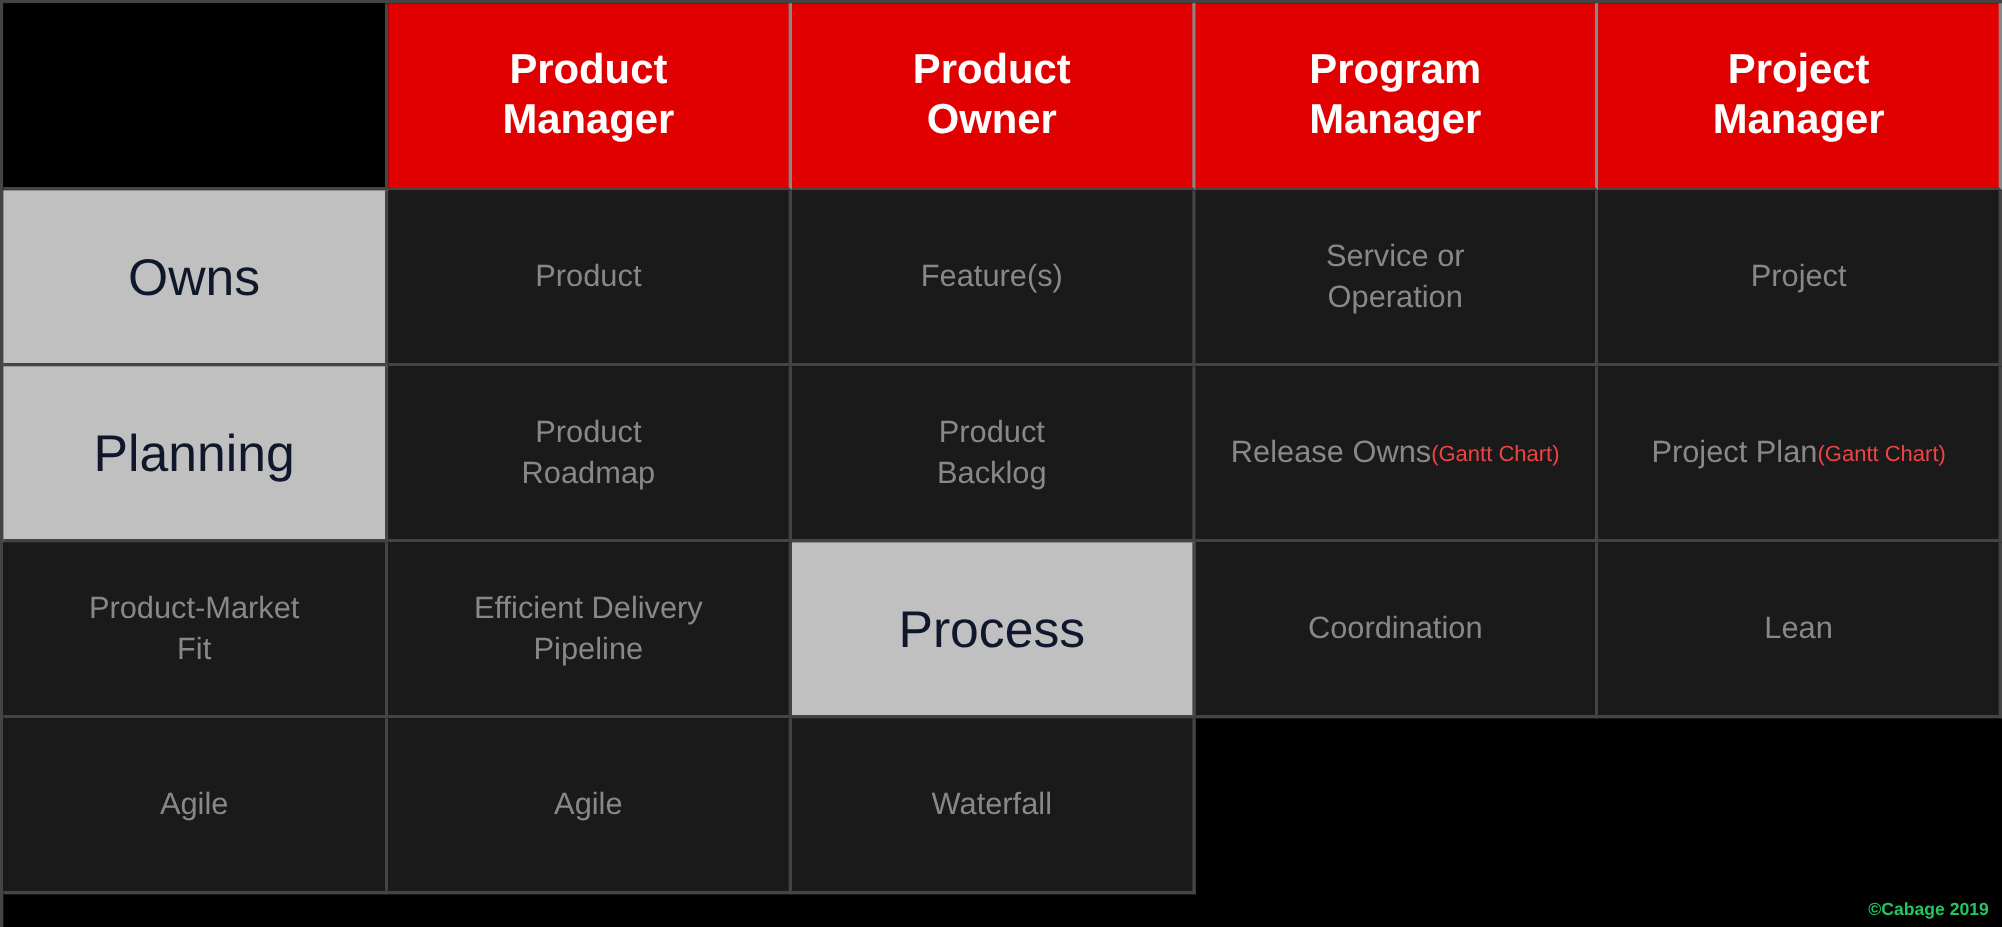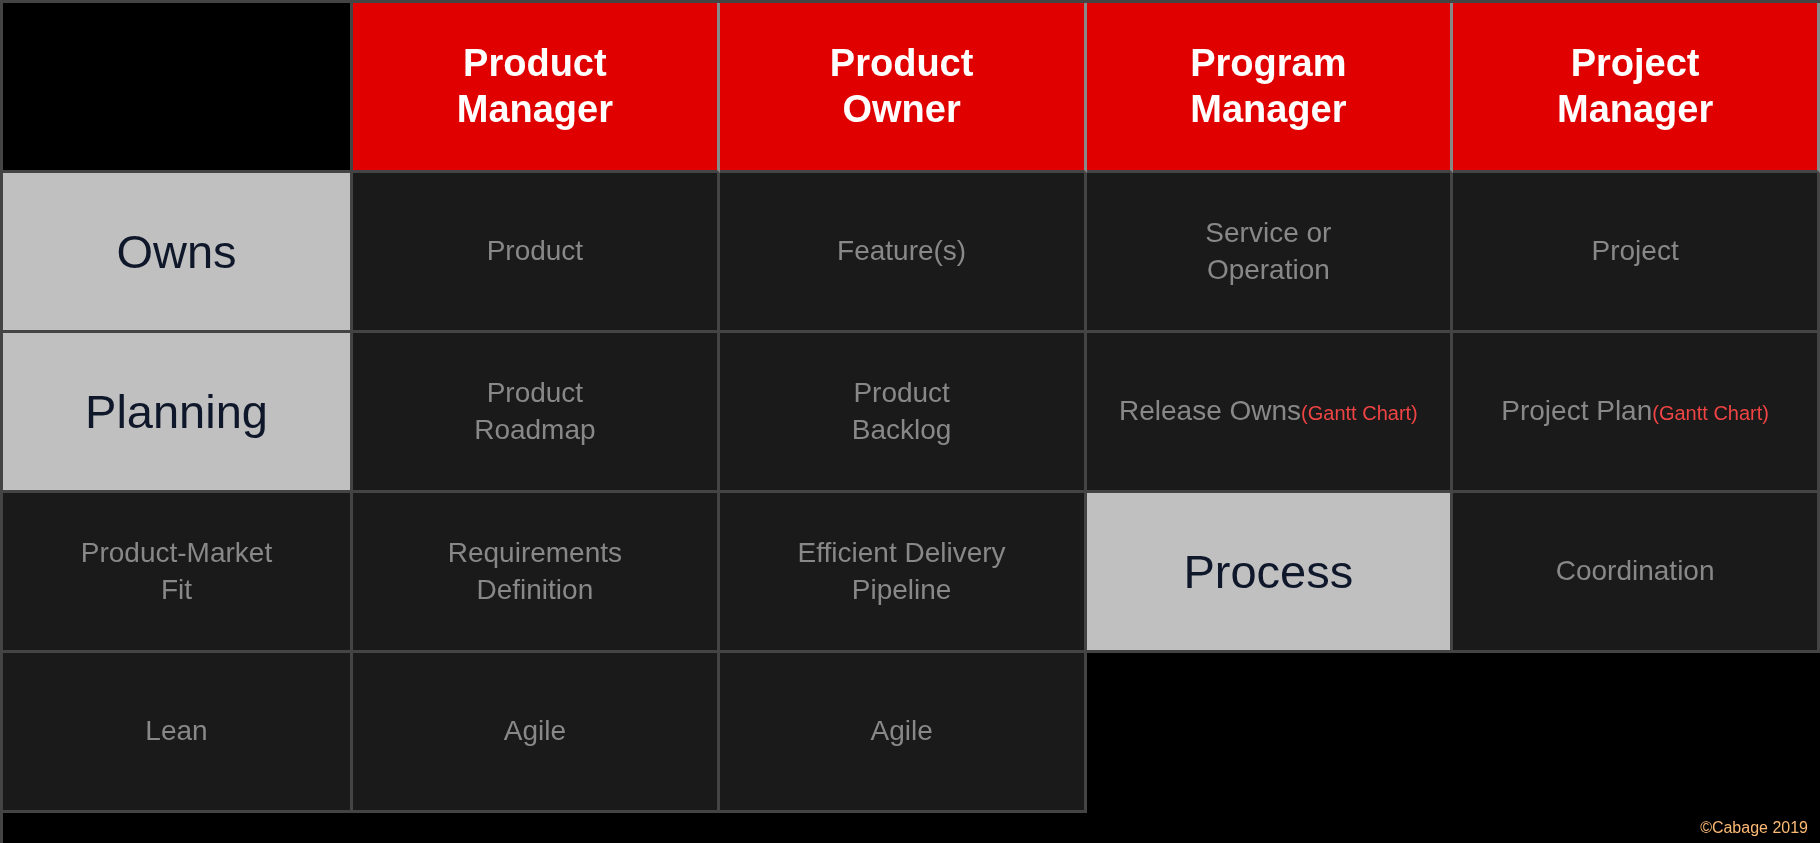--- a/index.html
+++ b/index.html
@@ -95,22 +95,23 @@
       color: #ef4444;
       font-size: 20px;
       margin-top: 4px;
       display: block;
     }
 
     .copyright {
       position: absolute;
       bottom: 6px;
       right: 12px;
-      color: #fdba74;
+      color: #22c55e;
       font-size: 16px;
+      font-weight: bold;
     }
   </style>
 </head>
 <body>
 
 <div class="table-wrapper">
   <div class="table">
 
     <div class="cell header-empty"></div>
     <div class="cell header-cell">
@@ -157,38 +158,38 @@
     </div>
     <div class="cell data-cell">
       <span class="data-text">Project  Plan</span>
       <span class="data-text-small">(Gantt Chart)</span>
     </div>
 
     <div class="cell data-cell">
       <span class="data-text">Product-Market<br>Fit</span>
     </div>
     <div class="cell data-cell">
-      <span class="data-text">Requirements<br>Definition</span>
-    </div>
-    <div class="cell data-cell">
       <span class="data-text">Efficient Delivery<br>Pipeline</span>
     </div>
     <div class="cell row-label">
       <span class="row-label-text">Process</span>
     </div>
 
     <div class="cell data-cell">
       <span class="data-text">Coordination</span>
     </div>
     <div class="cell data-cell">
       <span class="data-text">Lean</span>
     </div>
     <div class="cell data-cell">
       <span class="data-text">Agile</span>
     </div>
     <div class="cell data-cell">
       <span class="data-text">Agile</span>
     </div>
+    <div class="cell data-cell">
+      <span class="data-text">Waterfall</span>
+    </div>
 
   </div>
 
   <div class="copyright">©Cabage 2019</div>
 </div>
 
 </body></html>

